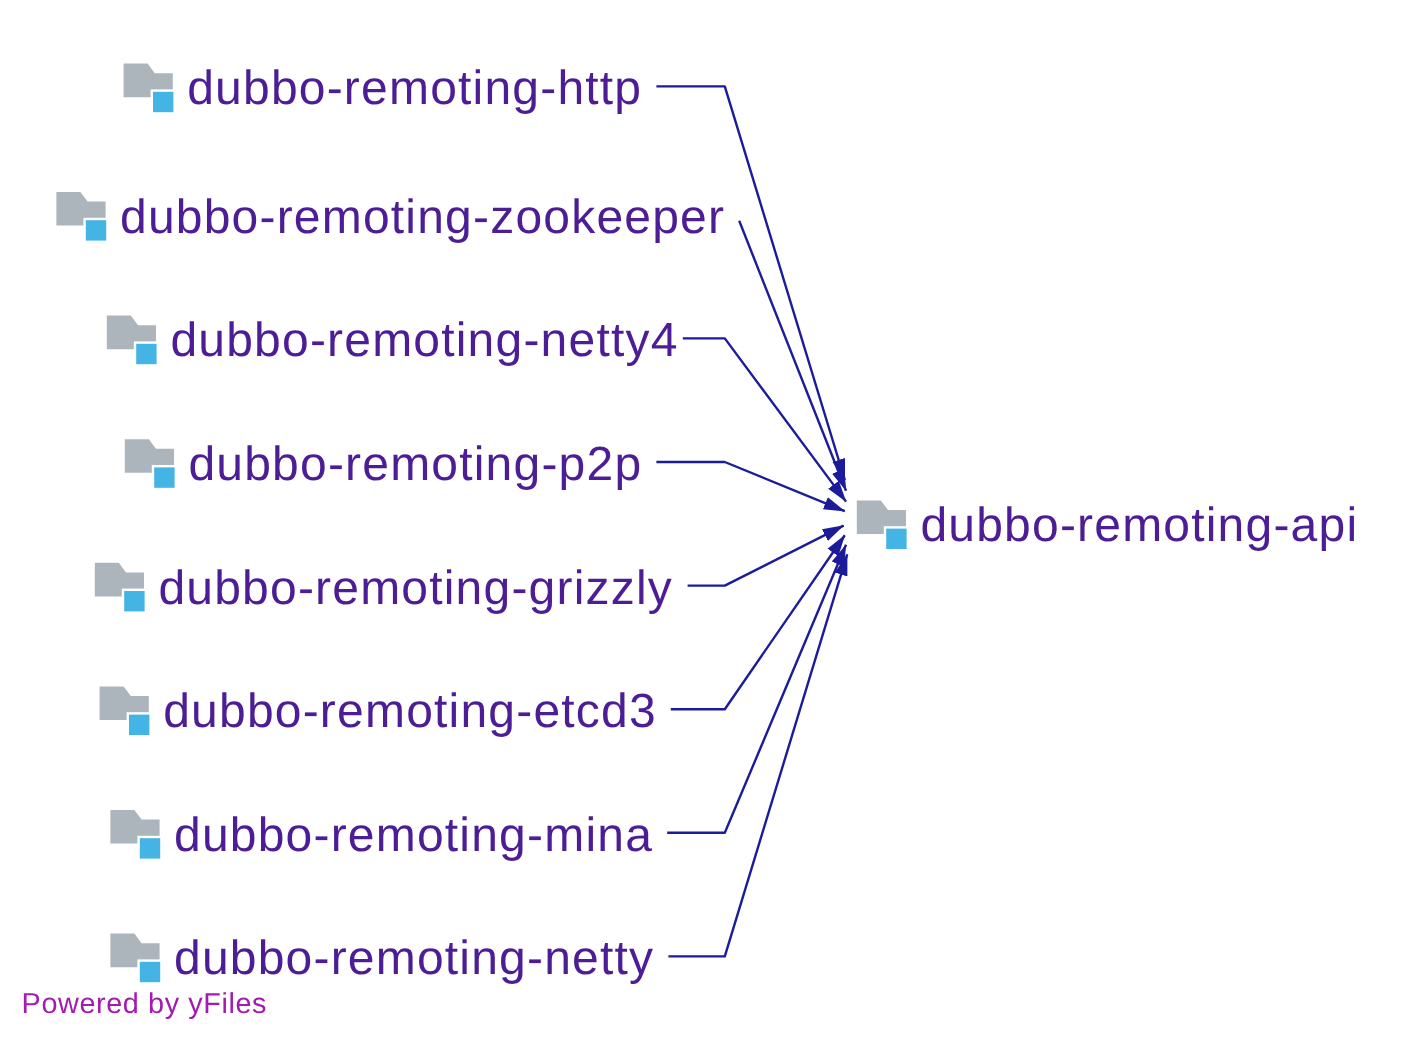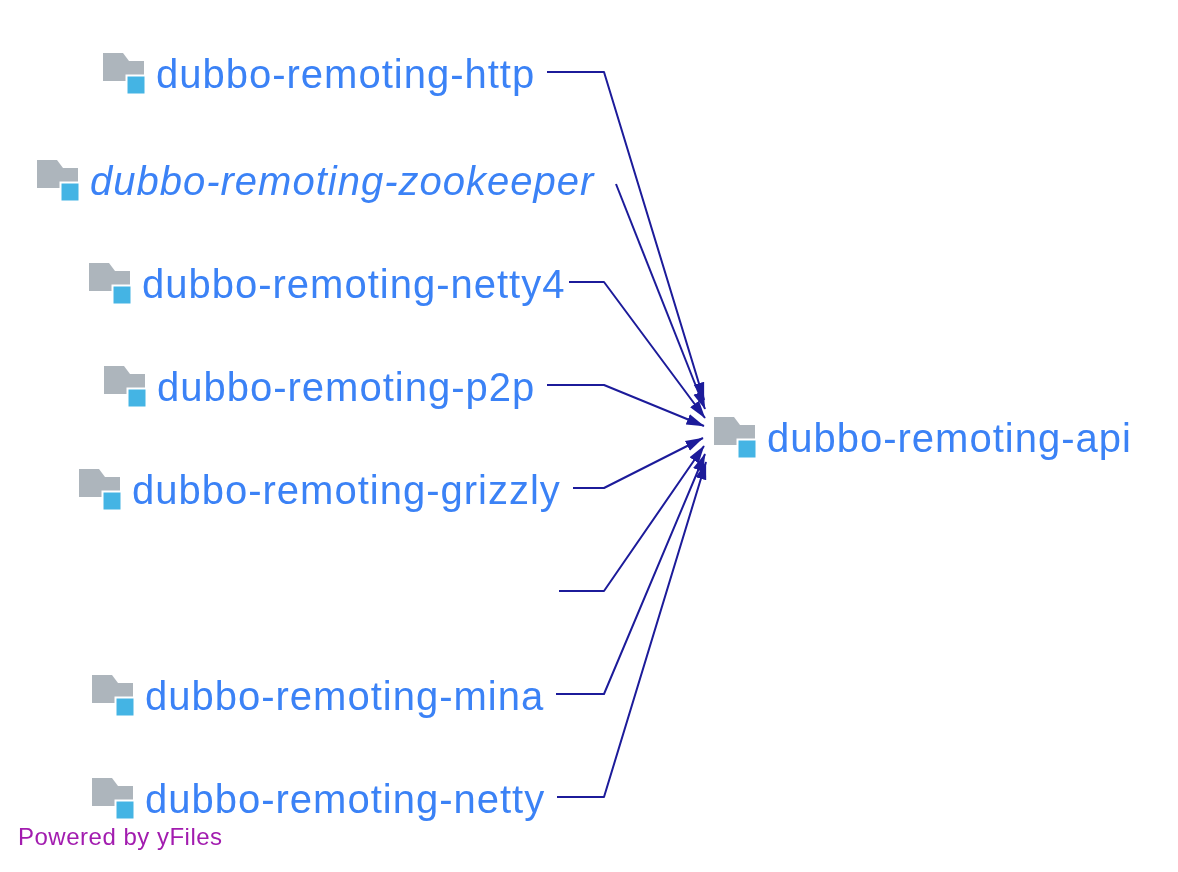--- a/index.html
+++ b/index.html
@@ -29,21 +29,21 @@
     cursor: default;
   }
   .node .icon {
     flex: 0 0 auto;
     display: block;
   }
   .node .label {
     margin-left: 8px;
     font-size: 40px;
     letter-spacing: 1px;
-    color: #3b82f6;
+    color: #4c1d95;
   }
   .watermark {
     position: absolute;
     left: 18px;
     top: 823px;
     font-size: 24px;
     letter-spacing: 0.5px;
     color: #a21caf;
   }
 </style>
@@ -68,21 +68,21 @@
     </svg>
 
   <div class="watermark">Powered by yFiles</div>
 <div class="node" style="left: 102px; top: 51px;">
       <svg class="icon" width="46" height="45" viewBox="0 0 46 45" xmlns="http://www.w3.org/2000/svg">
         <path d="M1 1 H21 L27 9 H42 V29 H1 Z" fill="#adb5bc"></path>
         <rect x="24.5" y="23.5" width="19" height="19" fill="#44b4e4" stroke="#ffffff" stroke-width="2"></rect>
       </svg>
       <span class="label">dubbo-remoting-http</span>
     </div>
-    <div class="node" style="left: 36px; top: 158px; font-style: italic;">
+    <div class="node" style="left: 46px; top: 158px;">
       <svg class="icon" width="46" height="45" viewBox="0 0 46 45" xmlns="http://www.w3.org/2000/svg">
         <path d="M1 1 H21 L27 9 H42 V29 H1 Z" fill="#adb5bc"></path>
         <rect x="24.5" y="23.5" width="19" height="19" fill="#44b4e4" stroke="#ffffff" stroke-width="2"></rect>
       </svg>
       <span class="label">dubbo-remoting-zookeeper</span>
     </div>
     <div class="node" style="left: 88px; top: 261px;">
       <svg class="icon" width="46" height="45" viewBox="0 0 46 45" xmlns="http://www.w3.org/2000/svg">
         <path d="M1 1 H21 L27 9 H42 V29 H1 Z" fill="#adb5bc"></path>
         <rect x="24.5" y="23.5" width="19" height="19" fill="#44b4e4" stroke="#ffffff" stroke-width="2"></rect>
@@ -96,20 +96,27 @@
       </svg>
       <span class="label">dubbo-remoting-p2p</span>
     </div>
     <div class="node" style="left: 78px; top: 467px; text-align: center;">
       <svg class="icon" width="46" height="45" viewBox="0 0 46 45" xmlns="http://www.w3.org/2000/svg">
         <path d="M1 1 H21 L27 9 H42 V29 H1 Z" fill="#adb5bc"></path>
         <rect x="24.5" y="23.5" width="19" height="19" fill="#44b4e4" stroke="#ffffff" stroke-width="2"></rect>
       </svg>
       <span class="label">dubbo-remoting-grizzly</span>
     </div>
+    <div class="node" style="left: 82px; top: 570px;">
+      <svg class="icon" width="46" height="45" viewBox="0 0 46 45" xmlns="http://www.w3.org/2000/svg">
+        <path d="M1 1 H21 L27 9 H42 V29 H1 Z" fill="#adb5bc"></path>
+        <rect x="24.5" y="23.5" width="19" height="19" fill="#44b4e4" stroke="#ffffff" stroke-width="2"></rect>
+      </svg>
+      <span class="label">dubbo-remoting-etcd3</span>
+    </div>
     <div class="node" style="left: 91px; top: 673px;">
       <svg class="icon" width="46" height="45" viewBox="0 0 46 45" xmlns="http://www.w3.org/2000/svg">
         <path d="M1 1 H21 L27 9 H42 V29 H1 Z" fill="#adb5bc"></path>
         <rect x="24.5" y="23.5" width="19" height="19" fill="#44b4e4" stroke="#ffffff" stroke-width="2"></rect>
       </svg>
       <span class="label">dubbo-remoting-mina</span>
     </div>
     <div class="node" style="left: 91px; top: 776px;">
       <svg class="icon" width="46" height="45" viewBox="0 0 46 45" xmlns="http://www.w3.org/2000/svg">
         <path d="M1 1 H21 L27 9 H42 V29 H1 Z" fill="#adb5bc"></path>

